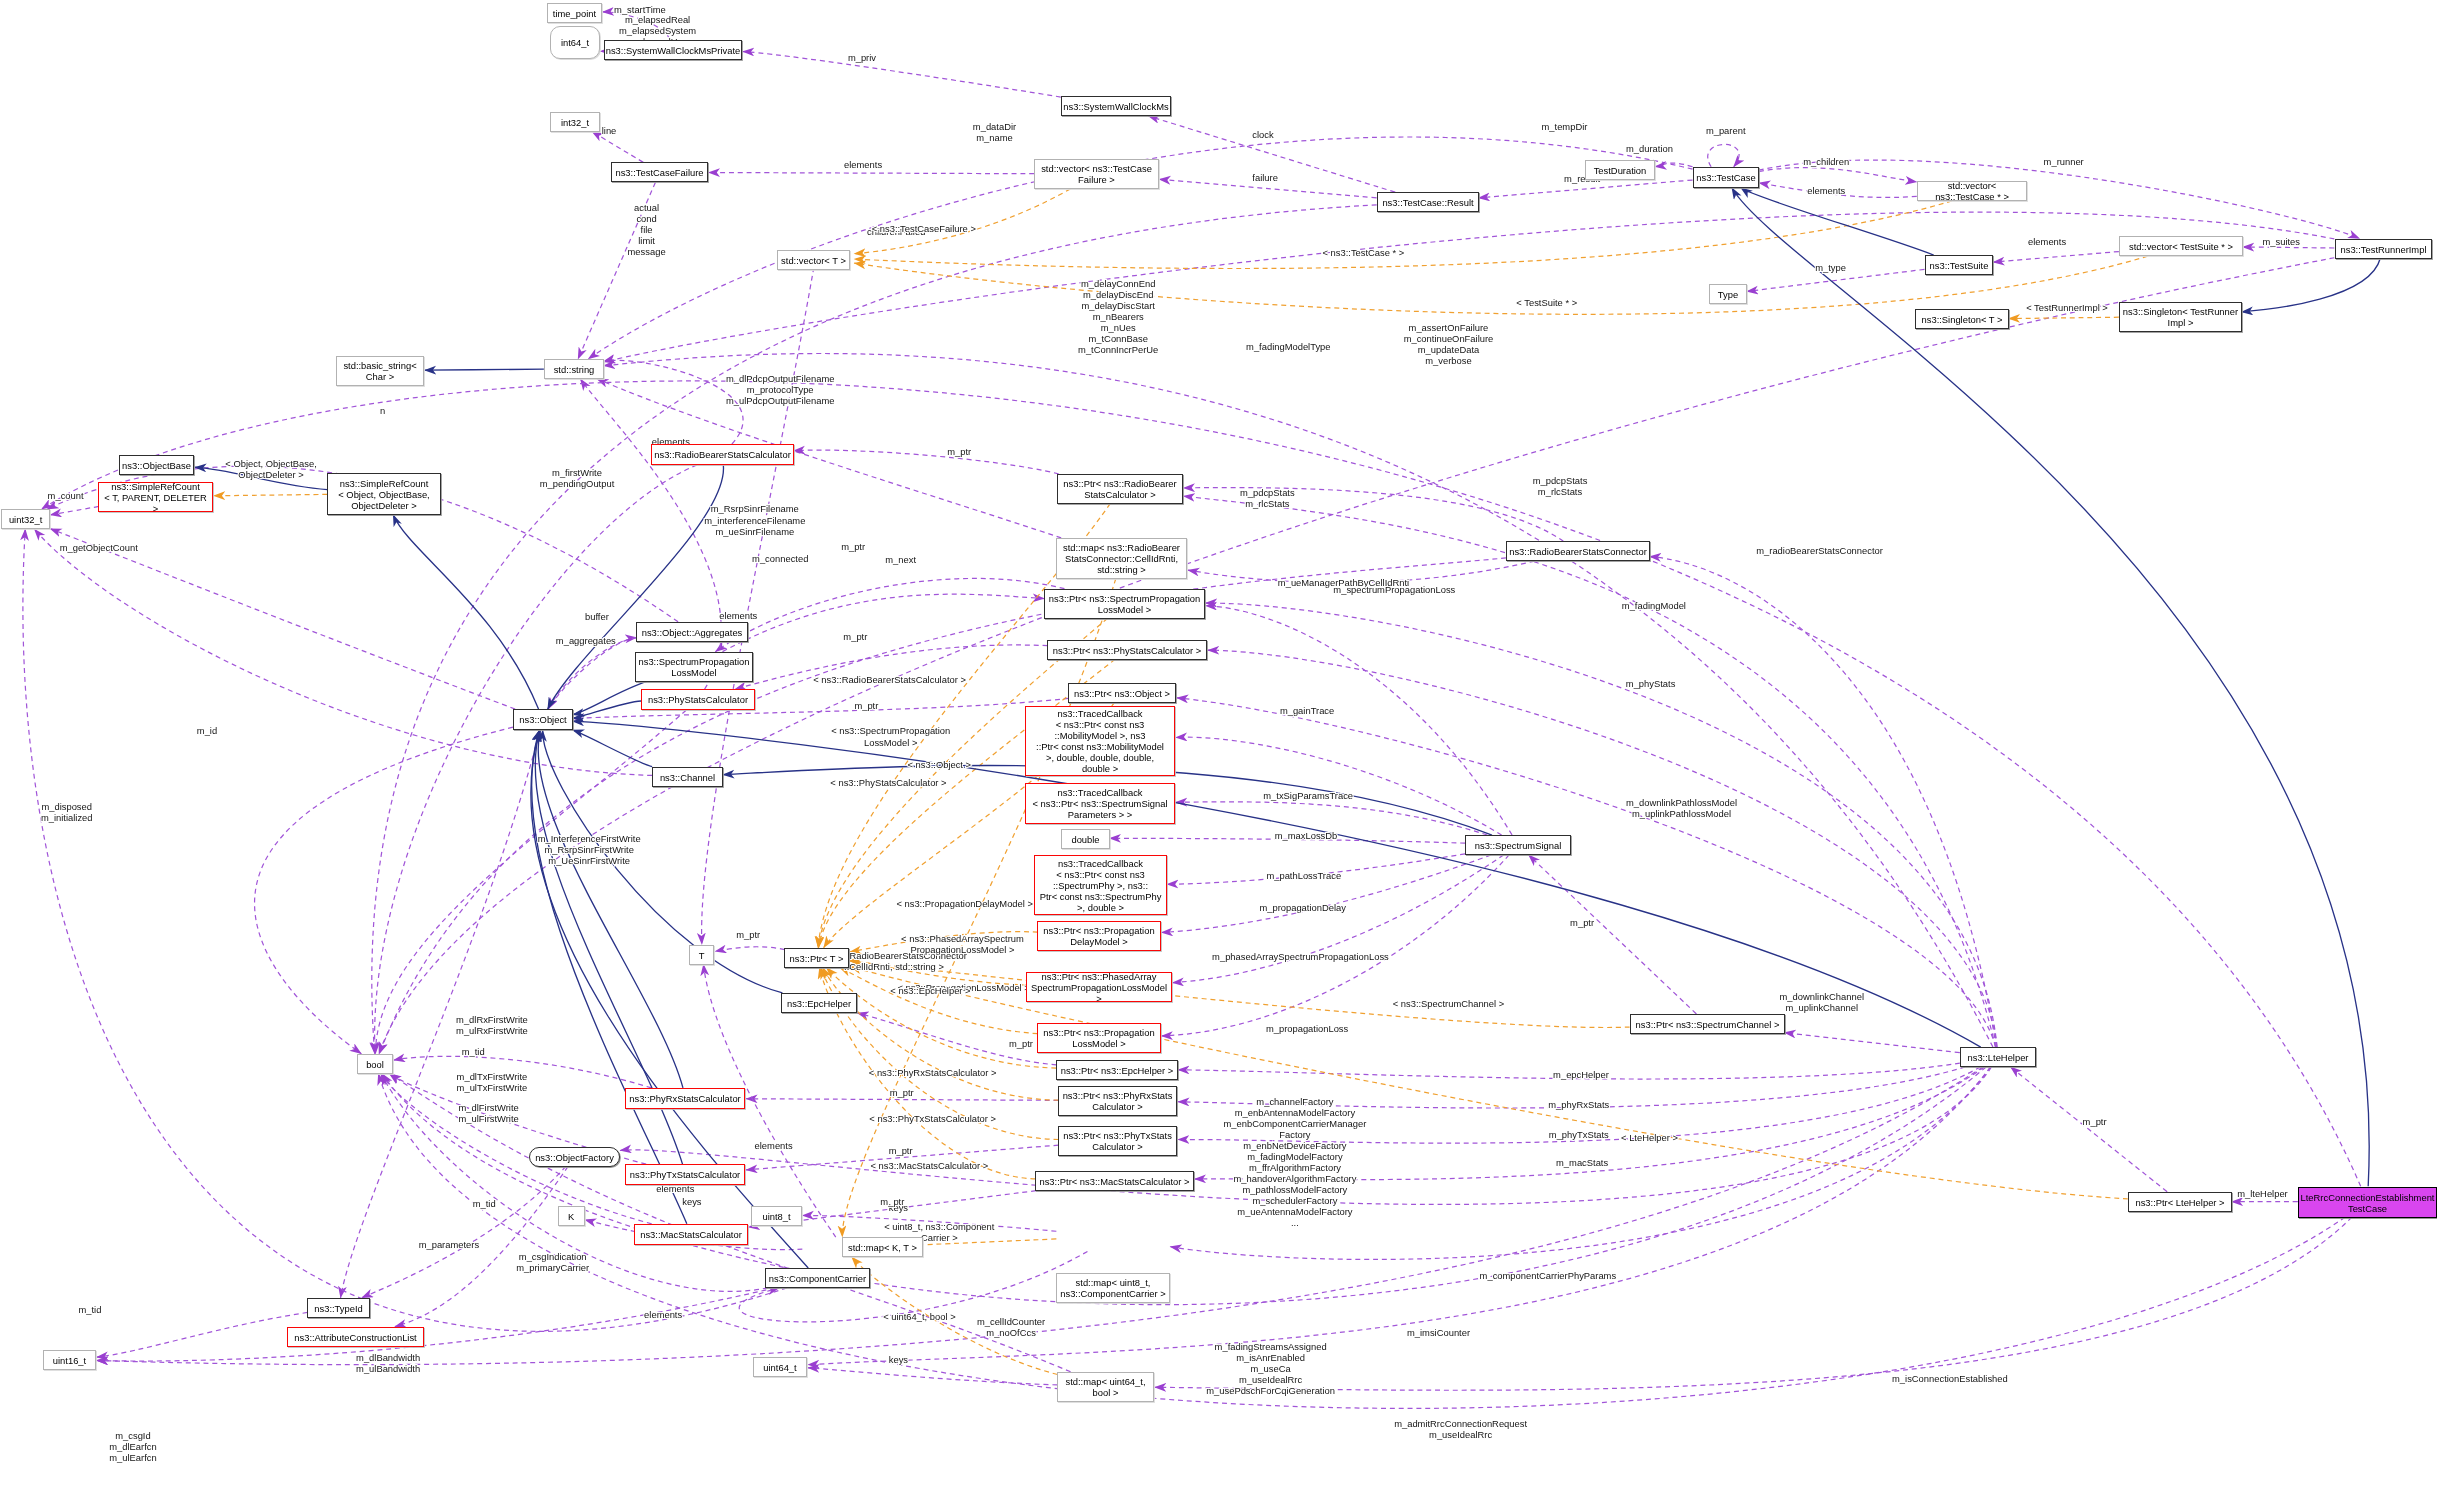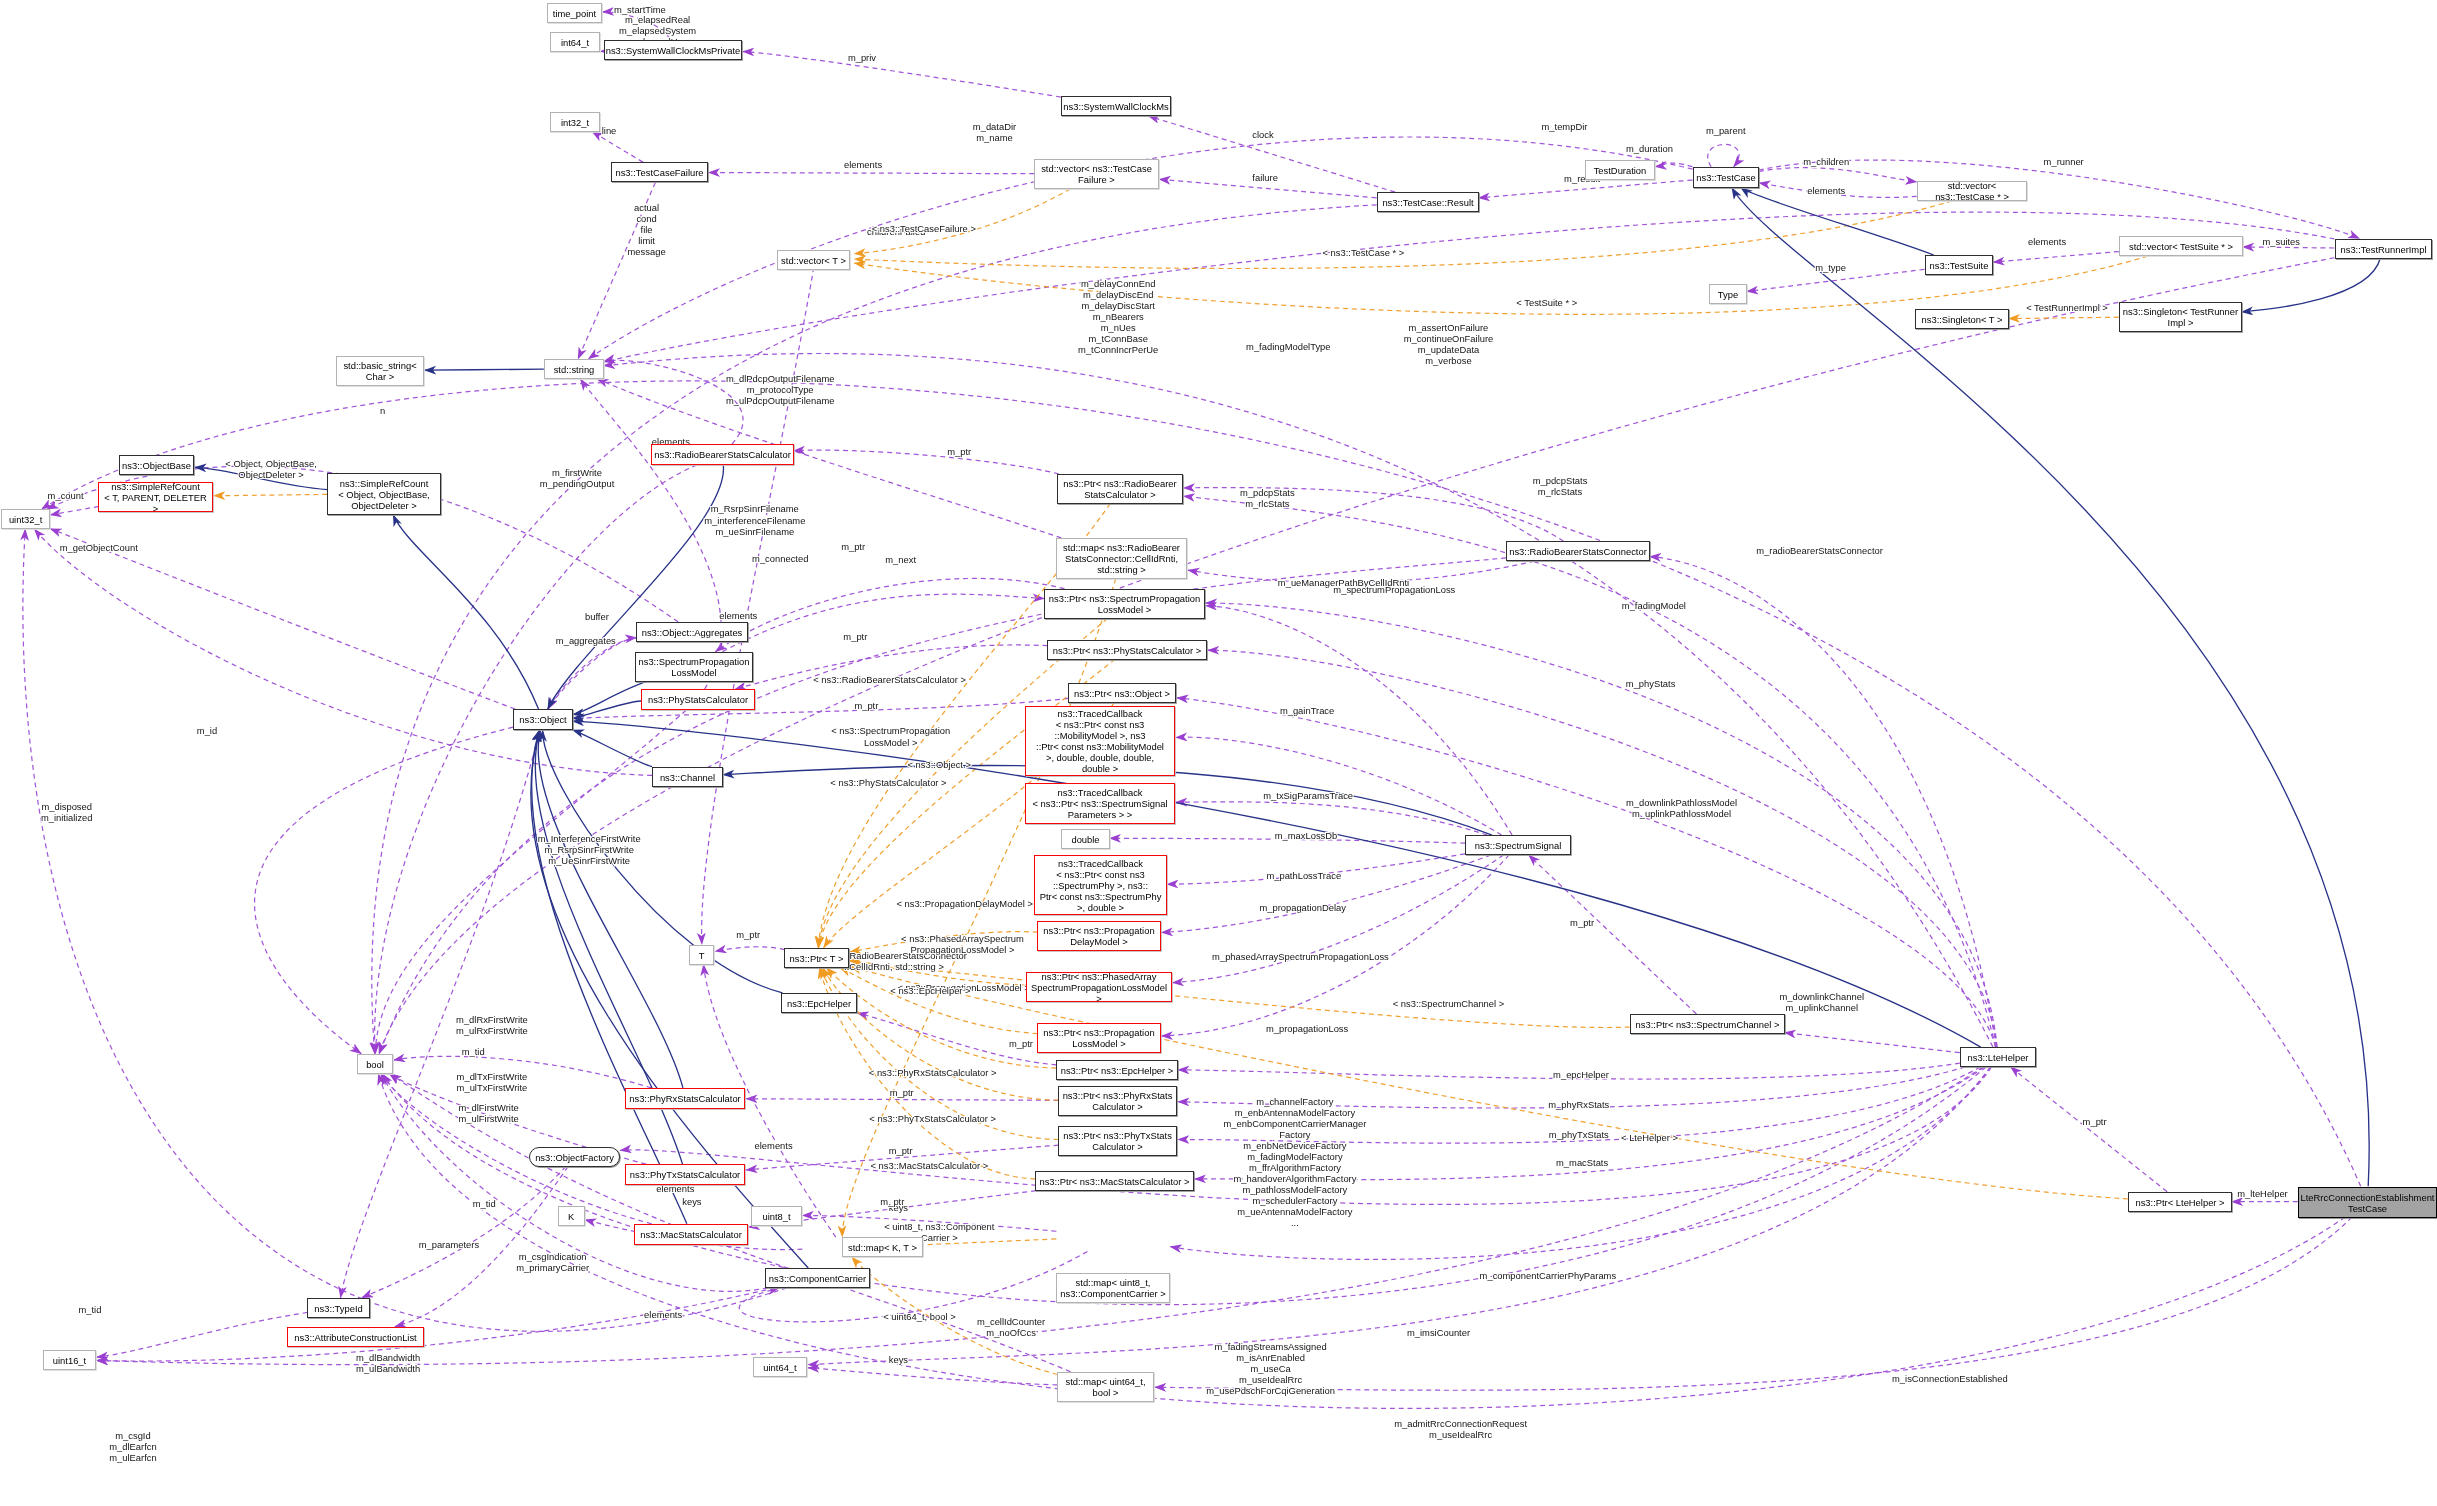--- a/index.html
+++ b/index.html
@@ -4,21 +4,21 @@
 <style>
   html,body{margin:0;padding:0;background:#fff}
   #canvas{position:relative;font-family:"Liberation Sans",sans-serif;overflow:hidden}
   #edges{position:absolute;left:0;top:0}
   .node{position:absolute;display:flex;align-items:center;justify-content:center;text-align:center;
         white-space:pre-line;background:#fff;color:#000;font-size:9.4px;line-height:11px;
         box-sizing:border-box;padding:0.6px 1.7px;cursor:pointer}
   .node.class{border:0.8px solid #2e2e2e;box-shadow:0.9px 0.9px 0 0 #9a9a9a}
   .node.plain{border:0.7px solid #b2b2b2;box-shadow:0.9px 0.9px 0 0 #dcdcdc}
   .node.red{border:1px solid #fb0606;box-shadow:0.9px 0.9px 0 0 #c0c0c0}
-  .node.target{border:1px solid #000;background:#a3a3a3;box-shadow:0.9px 0.9px 0 0 #8a8a8a}
+  .node.target{border:1px solid #000;background:#d946ef;box-shadow:0.9px 0.9px 0 0 #8a8a8a}
   .edge{fill:none}
   .edge.m{stroke:#a155d8;stroke-width:2.2;stroke-dasharray:9 7}
   .edge.t{stroke:#f0a030;stroke-width:2.2;stroke-dasharray:9 7}
   .edge.i{stroke:#283287;stroke-width:2.4}
   .elbl{font-size:17px;fill:#141414;font-family:"Liberation Sans",sans-serif;
         paint-order:stroke;stroke:#ffffff;stroke-width:4px}
 </style>
 </head>
 <body>
 
@@ -279,21 +279,21 @@
         <text x="1688" y="1948" text-anchor="middle" class="elbl"><tspan x="1688" dy="0">&lt; ns3::PhyRxStatsCalculator &gt;</tspan></text>
         <text x="1688" y="2032" text-anchor="middle" class="elbl"><tspan x="1688" dy="0">&lt; ns3::PhyTxStatsCalculator &gt;</tspan></text>
         <text x="1682" y="2116" text-anchor="middle" class="elbl"><tspan x="1682" dy="0">&lt; ns3::MacStatsCalculator &gt;</tspan></text>
         <text x="2622" y="1824" text-anchor="middle" class="elbl"><tspan x="2622" dy="0">&lt; ns3::SpectrumChannel &gt;</tspan></text>
         <text x="2986" y="2066" text-anchor="middle" class="elbl"><tspan x="2986" dy="0">&lt; LteHelper &gt;</tspan></text>
         <text x="1700" y="2228" text-anchor="middle" class="elbl"><tspan x="1700" dy="0">&lt; uint8_t, ns3::Component</tspan><tspan x="1700" dy="20">Carrier &gt;</tspan></text>
         <text x="1664" y="2390" text-anchor="middle" class="elbl"><tspan x="1664" dy="0">&lt; uint64_t, bool &gt;</tspan></text>
       </g>
   </svg>
 <div class="node plain" title="time_point" style="left: 547px; top: 3.3px; width: 55px; height: 20px;">time_point</div>
-    <div class="node plain" title="int64_t" style="left: 550px; top: 32px; width: 50px; height: 20px;">int64_t</div>
+    <div class="node plain" title="int64_t" style="left: 550px; top: 26px; width: 50px; height: 33px; border-radius: 10px;">int64_t</div>
     <div class="node plain" title="int32_t" style="left: 550px; top: 112px; width: 50px; height: 20px;">int32_t</div>
     <div class="node class" title="ns3::SystemWallClockMsPrivate" style="left: 604px; top: 40px; width: 138px; height: 20px;">ns3::SystemWallClockMsPrivate</div>
     <div class="node class" title="ns3::SystemWallClockMs" style="left: 1061px; top: 96px; width: 110px; height: 20px;">ns3::SystemWallClockMs</div>
     <div class="node class" title="ns3::TestCaseFailure" style="left: 611px; top: 162px; width: 97px; height: 20px;">ns3::TestCaseFailure</div>
     <div class="node plain" title="std::vector&lt; ns3::TestCase Failure &gt;" style="left: 1034px; top: 159px; width: 125px; height: 30px;">std::vector&lt; ns3::TestCase
 Failure &gt;</div>
     <div class="node plain" title="std::vector&lt; T &gt;" style="left: 777px; top: 250px; width: 73px; height: 20px;">std::vector&lt; T &gt;</div>
     <div class="node plain" title="std::string" style="left: 544px; top: 359px; width: 60px; height: 20px;">std::string</div>
     <div class="node plain" title="std::basic_string&lt; Char &gt;" style="left: 336px; top: 356px; width: 88px; height: 30px;">std::basic_string&lt;
 Char &gt;</div>

